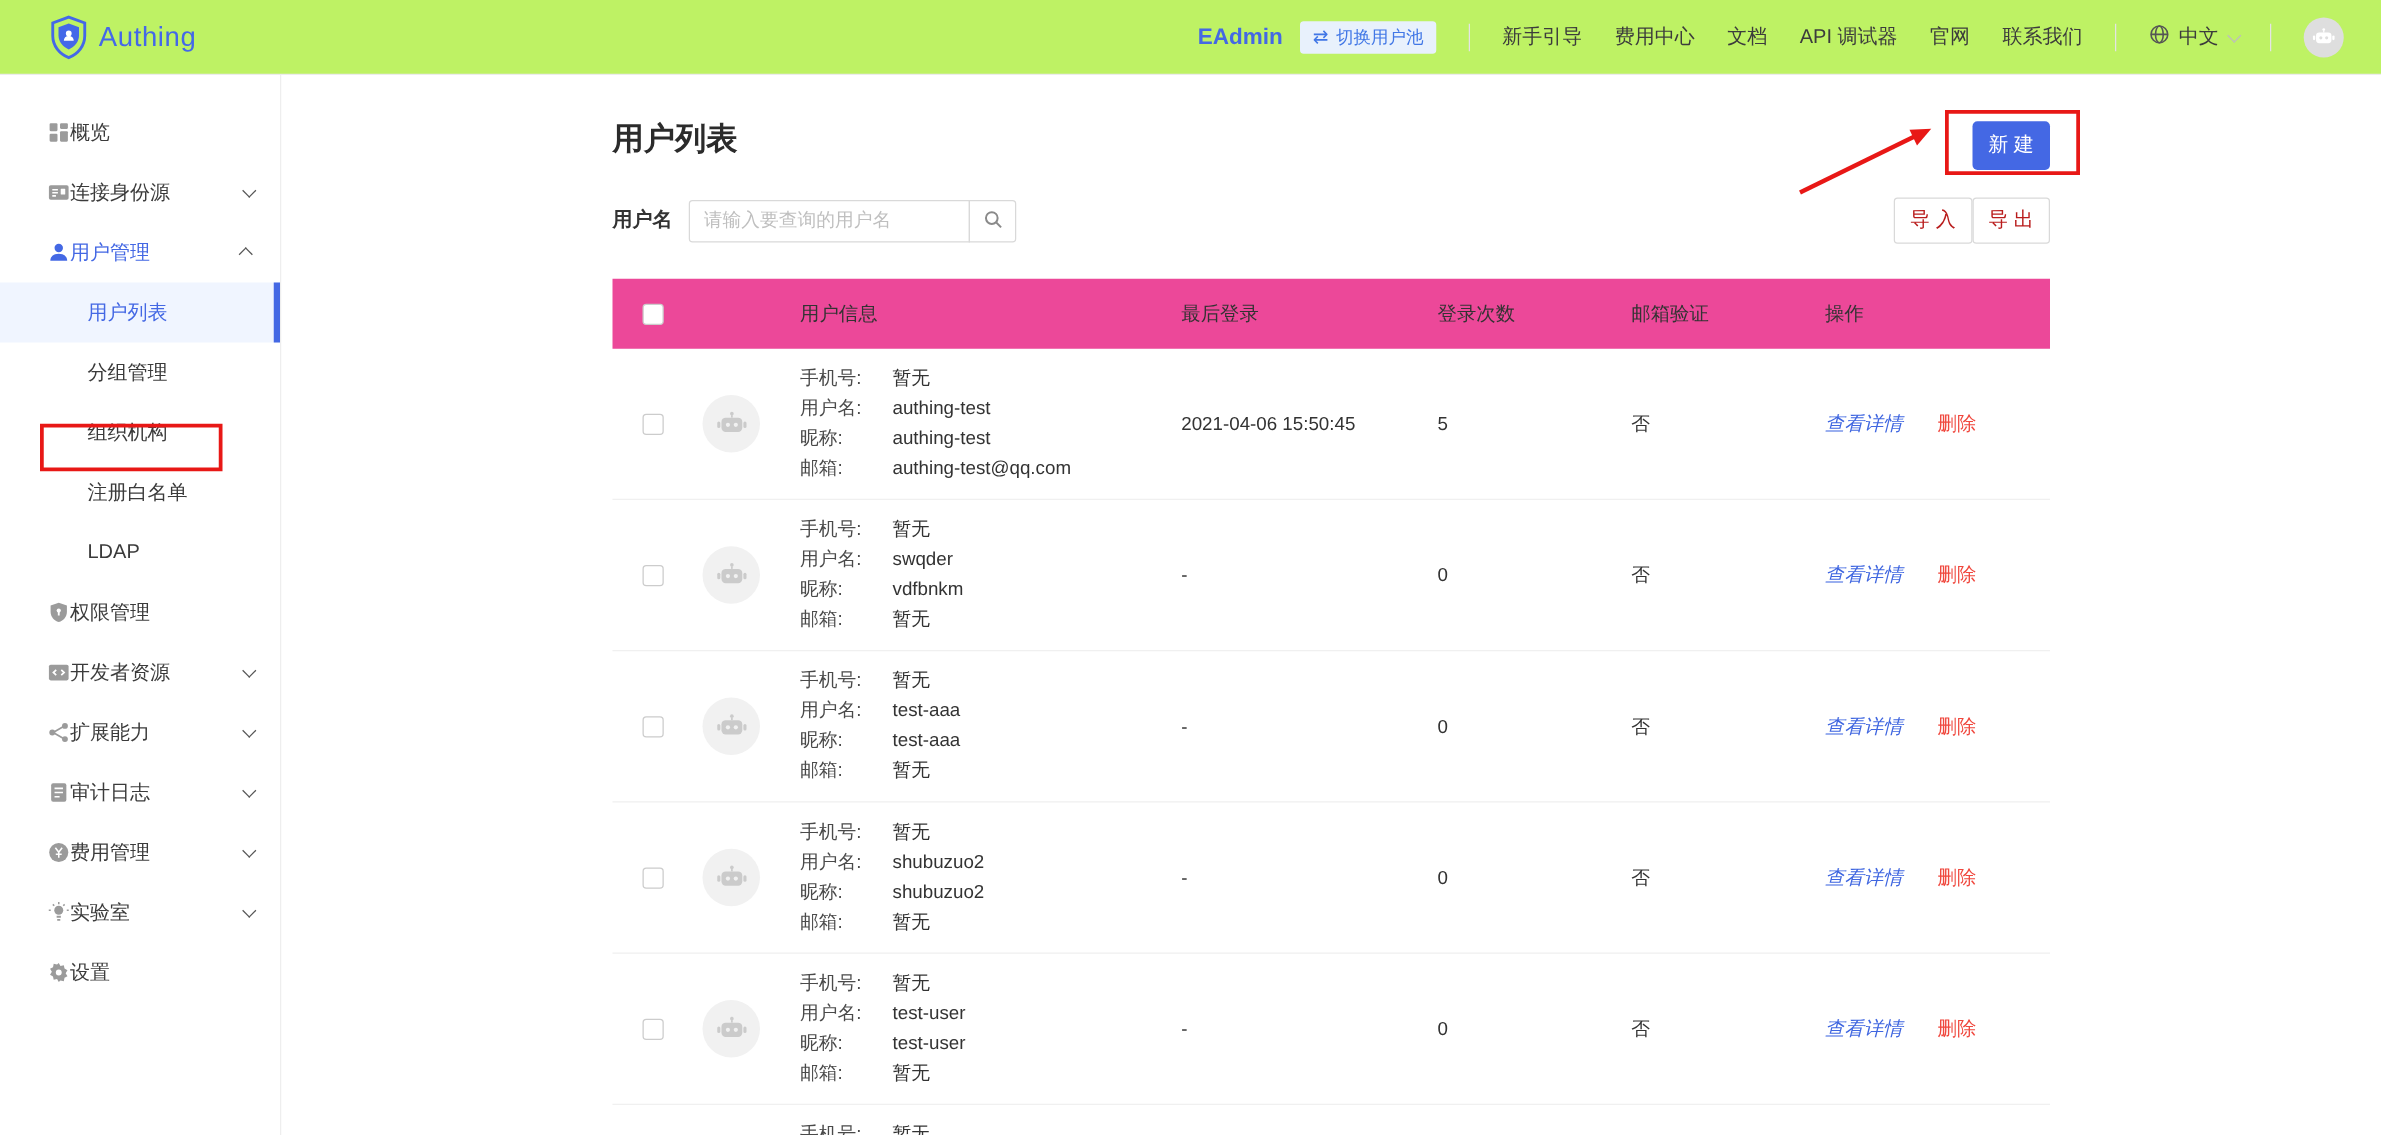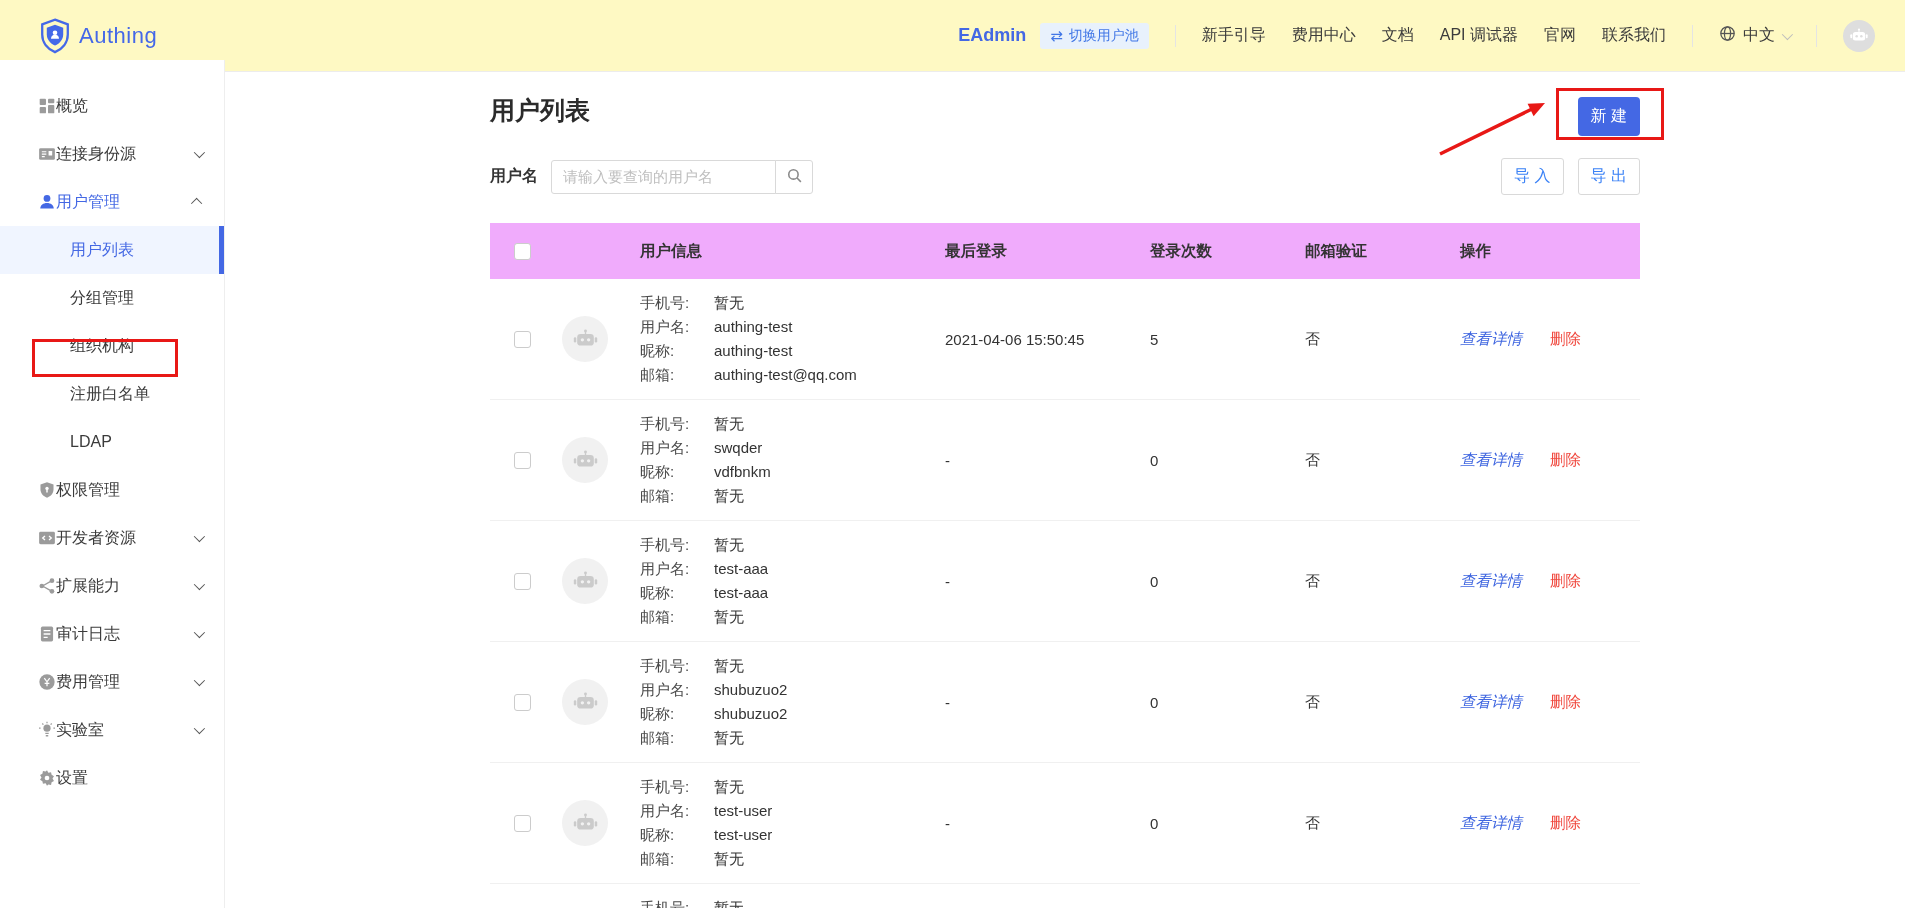--- a/index.html
+++ b/index.html
@@ -2,22 +2,22 @@
 <html><head>
 <meta charset="utf-8">
 <style>
   *{box-sizing:border-box;margin:0;padding:0;}
   html,body{width:1905px;height:908px;overflow:hidden;background:#fff;
     font-family:"Liberation Sans","DejaVu Sans",sans-serif;color:#333;}
   body{position:relative;}
   :root{--accent:#4468e4;--anno:#e81816;}
 
   
-  .top-header{height:72px;display:flex;align-items:center;justify-content:space-between;
-    padding:0 30px 0 40px;border-bottom:1px solid #ececec;background:#fef9c3;}
+  .top-header{height:60px;display:flex;align-items:center;justify-content:space-between;
+    padding:0 30px 0 40px;border-bottom:1px solid #ececec;background:#bef264;}
   .logo{display:flex;align-items:center;gap:9px;cursor:pointer;}
   .logo svg{display:block;}
   .logo-text{font-size:22px;color:#4468e8;font-weight:500;letter-spacing:.5px;}
   .header-right{display:flex;align-items:center;gap:26px;}
   .pool-name{color:var(--accent);font-weight:700;font-size:18px;cursor:pointer;}
   .switch-badge{display:flex;align-items:center;gap:6px;background:#e8f1fc;color:#4177e6;
     font-size:14px;padding:4px 10px;border-radius:3px;cursor:pointer;margin-left:-12px;}
   .swap-glyph{font-size:15px;line-height:1;}
   .vdiv{width:1px;height:22px;background:#e4e4e4;}
   .hnav{display:flex;align-items:center;gap:26px;}
@@ -55,28 +55,28 @@
     font-size:16px;padding:9px 13px;cursor:pointer;font-family:inherit;margin-top:3px;}
   .filter-row{display:flex;align-items:center;margin-top:22px;}
   .f-label{font-size:16px;font-weight:700;color:#333;margin-right:13px;}
   .search-wrap{display:flex;justify-content:space-between;}
   .search-input{width:225px;height:34px;border:1px solid #d9d9d9;border-radius:3px 0 0 3px;
     padding:0 11px;font-size:15px;font-family:inherit;color:#333;outline:none;}
   .search-input::placeholder{color:#bfbfbf;}
   .search-btn{width:38px;height:34px;border:1px solid #d9d9d9;margin-left:-1px;background:#fff;
     border-radius:0 3px 3px 0;cursor:pointer;display:flex;align-items:center;justify-content:center;}
   .spacer{flex:1;}
-  .btn-plain{background:#fff;border:1px solid #d9d9d9;border-radius:3px;color:#3b82f6;
-    font-size:16px;padding:7px 12px;cursor:pointer;font-family:inherit;margin-left:14px;}
+  .btn-plain{background:#fff;border:1px solid #d9d9d9;border-radius:3px;color:#b91c1c;
+    font-size:16px;padding:7px 12px;cursor:pointer;font-family:inherit;margin-left:0;}
 
   
   .table{margin-top:28px;}
   .trow-grid{display:grid;grid-template-columns:64px 86px 305px 205px 155px 155px auto;
     align-items:center;}
-  .thead{height:56px;background:#f0abfc;font-size:15.5px;font-weight:700;color:#333;}
+  .thead{height:56px;background:#ec4899;font-size:15.5px;font-weight:400;color:#333;}
   .cb-cell{display:flex;justify-content:center;}
   .cb{width:17px;height:17px;border:1.4px solid #ccc;border-radius:3px;background:#fff;cursor:pointer;}
   .trow{min-height:121px;border-bottom:1px solid #f0f0f0;font-size:15px;color:#333;}
   .avatar-cell{display:flex;}
   .avatar-lg{width:46px;height:46px;border-radius:50%;background:#f1f1f1;display:flex;
     align-items:center;justify-content:center;color:#cbcbcb;margin-left:8px;}
   .avatar-lg svg{width:27px;height:27px;fill:currentColor;}
   .info{display:grid;grid-template-columns:74px auto;row-gap:2px;line-height:22px;}
   .fl{color:#4a4a4a;}
   .fv{color:#333;}

